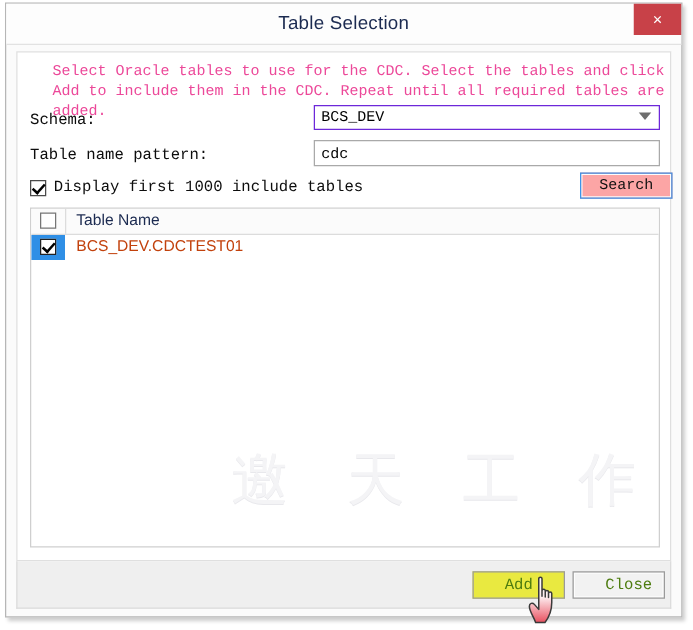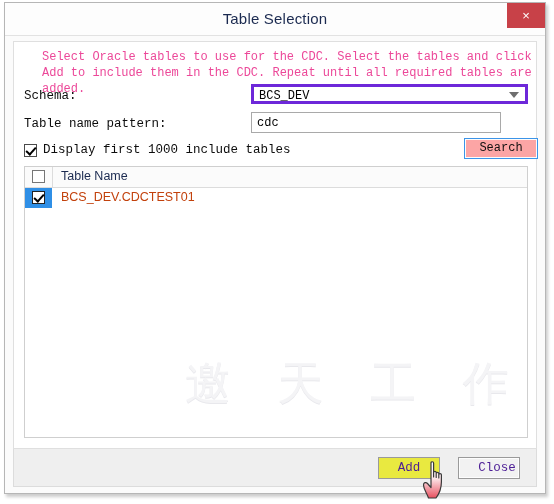--- a/index.html
+++ b/index.html
@@ -97,21 +97,21 @@
   .schema-label { left: 10px; top: 47px; }
   .pattern-label { left: 10px; top: 75px; }
 
   .field-select {
     position: absolute;
     left: 237px;
     top: 42px;
     width: 277px;
     height: 20px;
     background: #ffffff;
-    border: 3px solid #6d28d9;
+    border: 1px solid #6d28d9;
     box-sizing: border-box;
   }
   .field-select .val {
     position: absolute;
     left: 5px;
     top: 2px;
     font-family: "Liberation Mono", "DejaVu Sans Mono", monospace;
     font-size: 12px;
     color: #000;
   }
@@ -122,21 +122,21 @@
     width: 0; height: 0;
     border-left: 5px solid transparent;
     border-right: 5px solid transparent;
     border-top: 6px solid #6e6e6e;
   }
 
   .field-input {
     position: absolute;
     left: 237px;
     top: 70px;
-    width: 250px;
+    width: 277px;
     height: 21px;
     background: #ffffff;
     border: 1px solid #a9a9a9;
     box-sizing: border-box;
     font-family: "Liberation Mono", "DejaVu Sans Mono", monospace;
     font-size: 12px;
     color: #000;
     padding: 0 0 0 5px;
     outline: none;
   }
@@ -309,29 +309,29 @@
     width: 524px;
     height: 38px;
     background: #efefef;
     border: 1px solid #dcdcdc;
     border-top: none;
     box-sizing: border-box;
   }
   .btn {
     position: absolute;
     top: 8px;
-    width: 62px;
+    width: 74px;
     height: 22px;
     box-sizing: border-box;
     font-family: "Liberation Mono", "DejaVu Sans Mono", monospace;
     font-size: 12.5px;
     text-align: center;
     line-height: 20px;
     cursor: pointer;
-    color: #4c1d95;
+    color: #4d7c0f;
   }
   .btn-add {
     left: 364px;
     background: #e9e940;
     border: 1px solid #9a9a9a;
   }
   .btn-close {
     left: 444px;
     background: #f2f2f2;
     border: 1px solid #9a9a9a;

